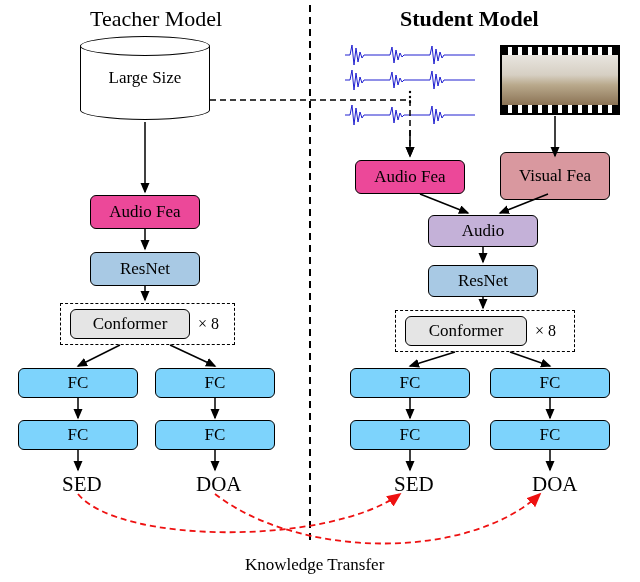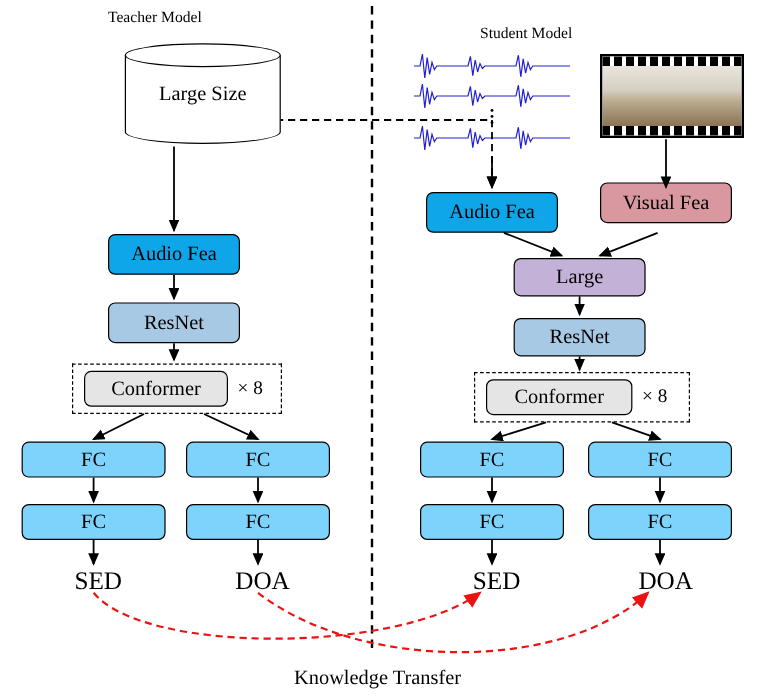--- a/index.html
+++ b/index.html
@@ -11,38 +11,37 @@
     height: 582px;
     position: relative;
   }
   .canvas {
     position: relative;
     width: 640px;
     height: 582px;
   }
   .title {
     position: absolute;
-    font-size: 13px;
+    font-size: 22px;
     text-align: left;
   }
   .block {
     position: absolute;
     border: 1.5px solid #000;
     border-radius: 6px;
     font-size: 17px;
     display: flex;
     align-items: center;
     justify-content: center;
     box-sizing: border-box;
   }
   .cylinder {
     position: absolute;
     width: 140px;
     height: 80px;
-    margin-left: 24px;
   }
   .cyl-top, .cyl-bot {
     position: absolute;
     left: 0; width: 100%;
     height: 20px;
     border: 1.5px solid #000;
     border-radius: 50%;
     background: #fff;
     box-sizing: border-box;
   }
@@ -53,21 +52,21 @@
     left: 0; top: 10px; width: 100%; bottom: 10px;
     border-left: 1.5px solid #000;
     border-right: 1.5px solid #000;
     background: #fff;
     box-sizing: border-box;
     z-index: 1;
     display: flex; align-items: center; justify-content: center;
     flex-direction: column;
     font-size: 17px;
   }
-  .audio-fea { background: #0ea5e9; }
+  .audio-fea { background: #ec4899; }
   .visual-fea { background: #d9989f; }
   .concat { background: #c4b1d8; }
   .resnet { background: #a8c9e4; }
   .conformer { background: #e5e5e5; }
   .fc { background: #7dd3fc; }
   .dashed-box {
     position: absolute;
     border: 1.5px dashed #000;
     box-sizing: border-box;
   }
@@ -105,21 +104,21 @@
     position:absolute; left:0; top:8px; right:0; bottom:8px;
     background: linear-gradient(180deg,#e8e5df 0%, #d6cfc3 40%, #b9a98c 60%, #8b7355 100%);
   }
 </style>
 </head>
 <body>
 
 <div class="canvas">
 
   <div class="title" style="left:90px; top:6px;">Teacher Model</div>
-  <div class="title" style="left:400px; top:20px;">Student Model</div>
+  <div class="title" style="left:400px; top:6px;font-weight:bold;">Student Model</div>
 
   <div class="cylinder" style="left:80px; top:36px; width:130px; height:84px;">
     <div class="cyl-bot"></div>
     <div class="cyl-body">
       <span>Large Size</span>
     </div>
     <div class="cyl-top"></div>
   </div>
 
   <div class="block audio-fea" style="left:90px; top:195px; width:110px; height:34px;">Audio Fea</div>
@@ -151,23 +150,23 @@
     </g>
   </svg>
 
   <div class="videothumb" style="left:500px; top:45px;">
     <div class="videofilm" style="top:0;"></div>
     <div class="videoimg"></div>
     <div class="videofilm" style="bottom:0;"></div>
   </div>
 
   <div class="block audio-fea" style="left:355px; top:160px; width:110px; height:34px;">Audio Fea</div>
-  <div class="block visual-fea" style="left:500px; top:152px; width:110px; height:34px;">Visual Fea</div>
-
-  <div class="block concat" style="left:428px; top:215px; width:110px; height:32px;">Large</div>
+  <div class="block visual-fea" style="left:500px; top:152px; width:110px; height:48px;">Visual Fea</div>
+
+  <div class="block concat" style="left:428px; top:215px; width:110px; height:32px;">Audio</div>
 
   <div class="block resnet" style="left:428px; top:265px; width:110px; height:32px;">ResNet</div>
 
   <div class="dashed-box" style="left:395px; top:310px; width:180px; height:42px;"></div>
   <div class="block conformer" style="left:405px; top:316px; width:122px; height:30px;">Conformer</div>
   <div class="times-label" style="left:535px; top:322px;">× 8</div>
 
   <div class="block fc" style="left:350px; top:368px; width:120px; height:30px;">FC</div>
   <div class="block fc" style="left:490px; top:368px; width:120px; height:30px;">FC</div>
   <div class="block fc" style="left:350px; top:420px; width:120px; height:30px;">FC</div>

